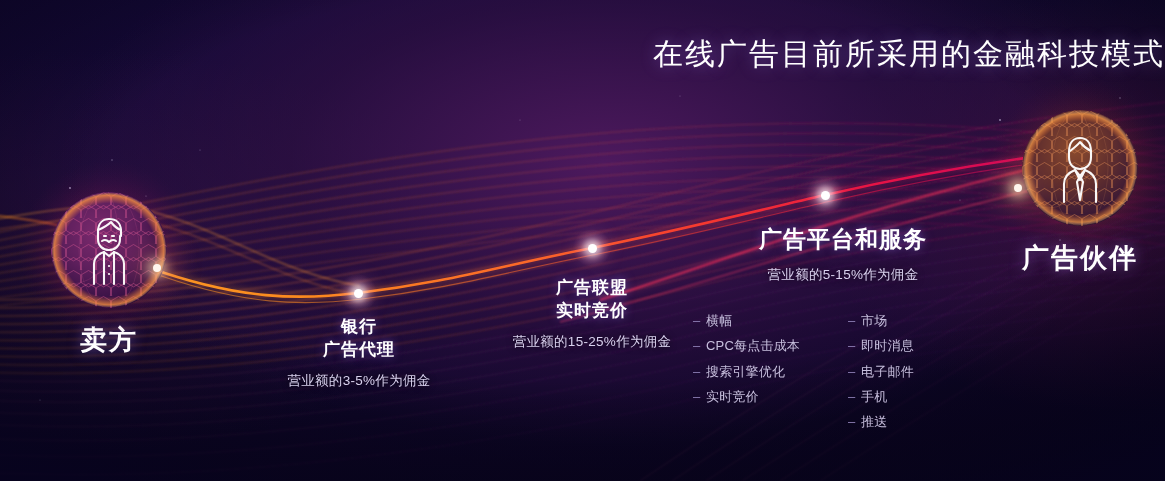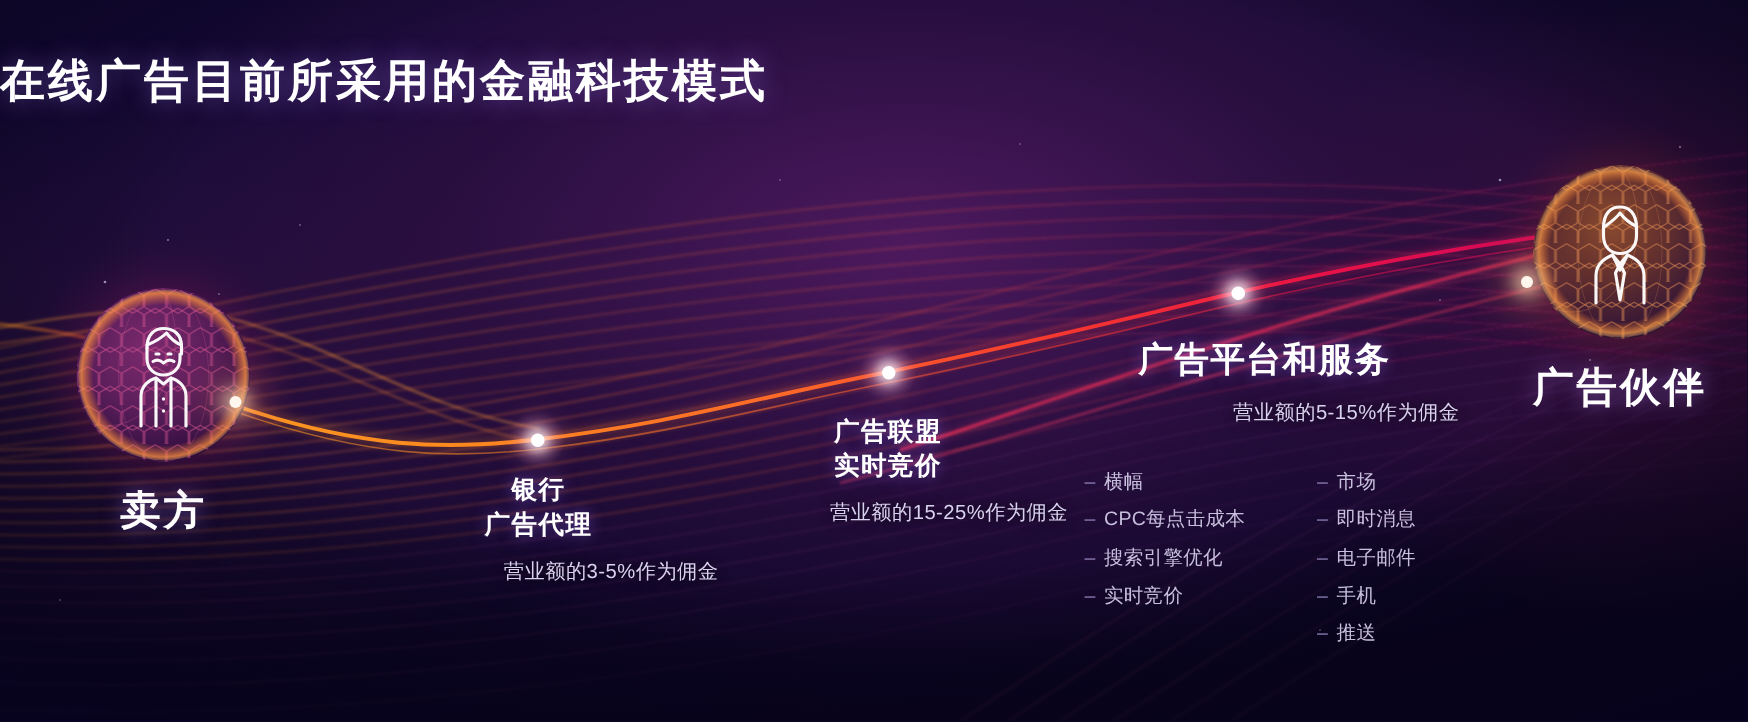--- a/index.html
+++ b/index.html
@@ -19,22 +19,22 @@
       radial-gradient(ellipse 700px 360px at 52% 34%, rgba(80,26,96,0.95) 0%, rgba(52,17,70,0.6) 45%, rgba(20,9,45,0) 78%),
       radial-gradient(ellipse 420px 300px at 95% 42%, rgba(96,22,74,0.55) 0%, rgba(30,10,50,0) 70%),
       radial-gradient(ellipse 520px 280px at 8% 52%, rgba(62,20,72,0.45) 0%, rgba(16,8,40,0) 72%),
       linear-gradient(170deg,#15093a 0%,#140a33 35%,#0e0629 70%,#0b0522 100%);
   }
   #bgsvg { position:absolute; inset:0; }
 
   
   #title {
     position:absolute; top:34px; left:0; width:100%;
-    text-align:left;
-    font-size:30px; font-weight:bold; color:#ffffff;
+    text-align:right;
+    font-size:30px; font-weight:normal; color:#ffffff;
     letter-spacing:2px;
     text-shadow:0 0 16px rgba(170,130,255,0.45);
     z-index:30;
   }
 
   
   .sphere-node { position:absolute; z-index:25; }
   .sphere {
     position:relative;
     width:116px; height:116px;
@@ -65,26 +65,25 @@
     font-size:17px; font-weight:bold; color:#ffffff;
     line-height:1.33; letter-spacing:1px;
     text-shadow:0 0 10px rgba(160,120,255,0.5);
   }
   .stage-title.big { font-size:23px; }
   .stage-sub {
     margin-top:11px;
     font-size:13.5px; color:#d9d2ee; font-weight:normal;
     letter-spacing:0.3px;
     text-shadow:0 0 7px rgba(0,0,0,0.7);
-    text-align:right;
   }
 
   
   #feature-list {
-    position:absolute; left:723px; top:308px;
+    position:absolute; left:693px; top:308px;
     z-index:27;
     display:flex; gap:48px;justify-content:space-between;
   }
   #feature-list ul { list-style:none; }
   #feature-list li {
     font-size:13px; color:#c7bfdd;
     line-height:1.95;
     white-space:nowrap;
     letter-spacing:0.2px;
   }

